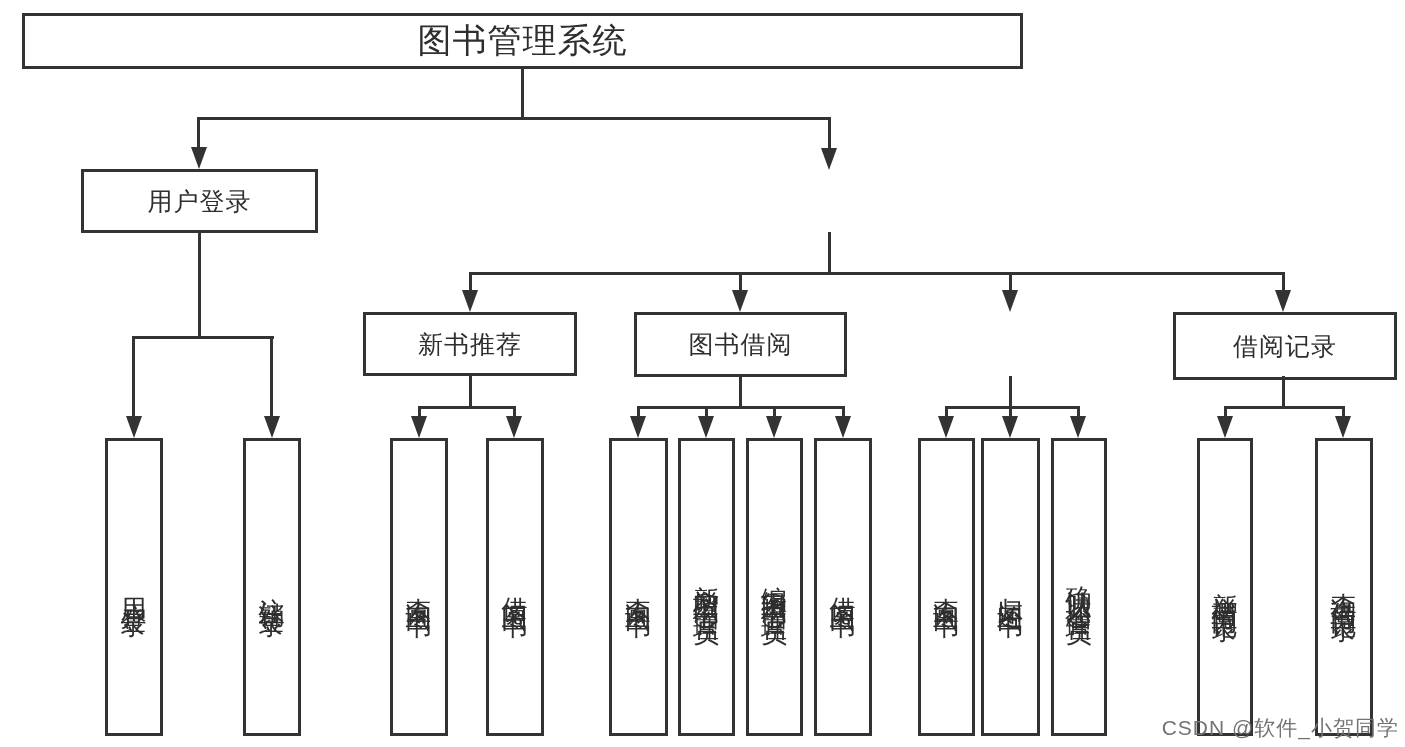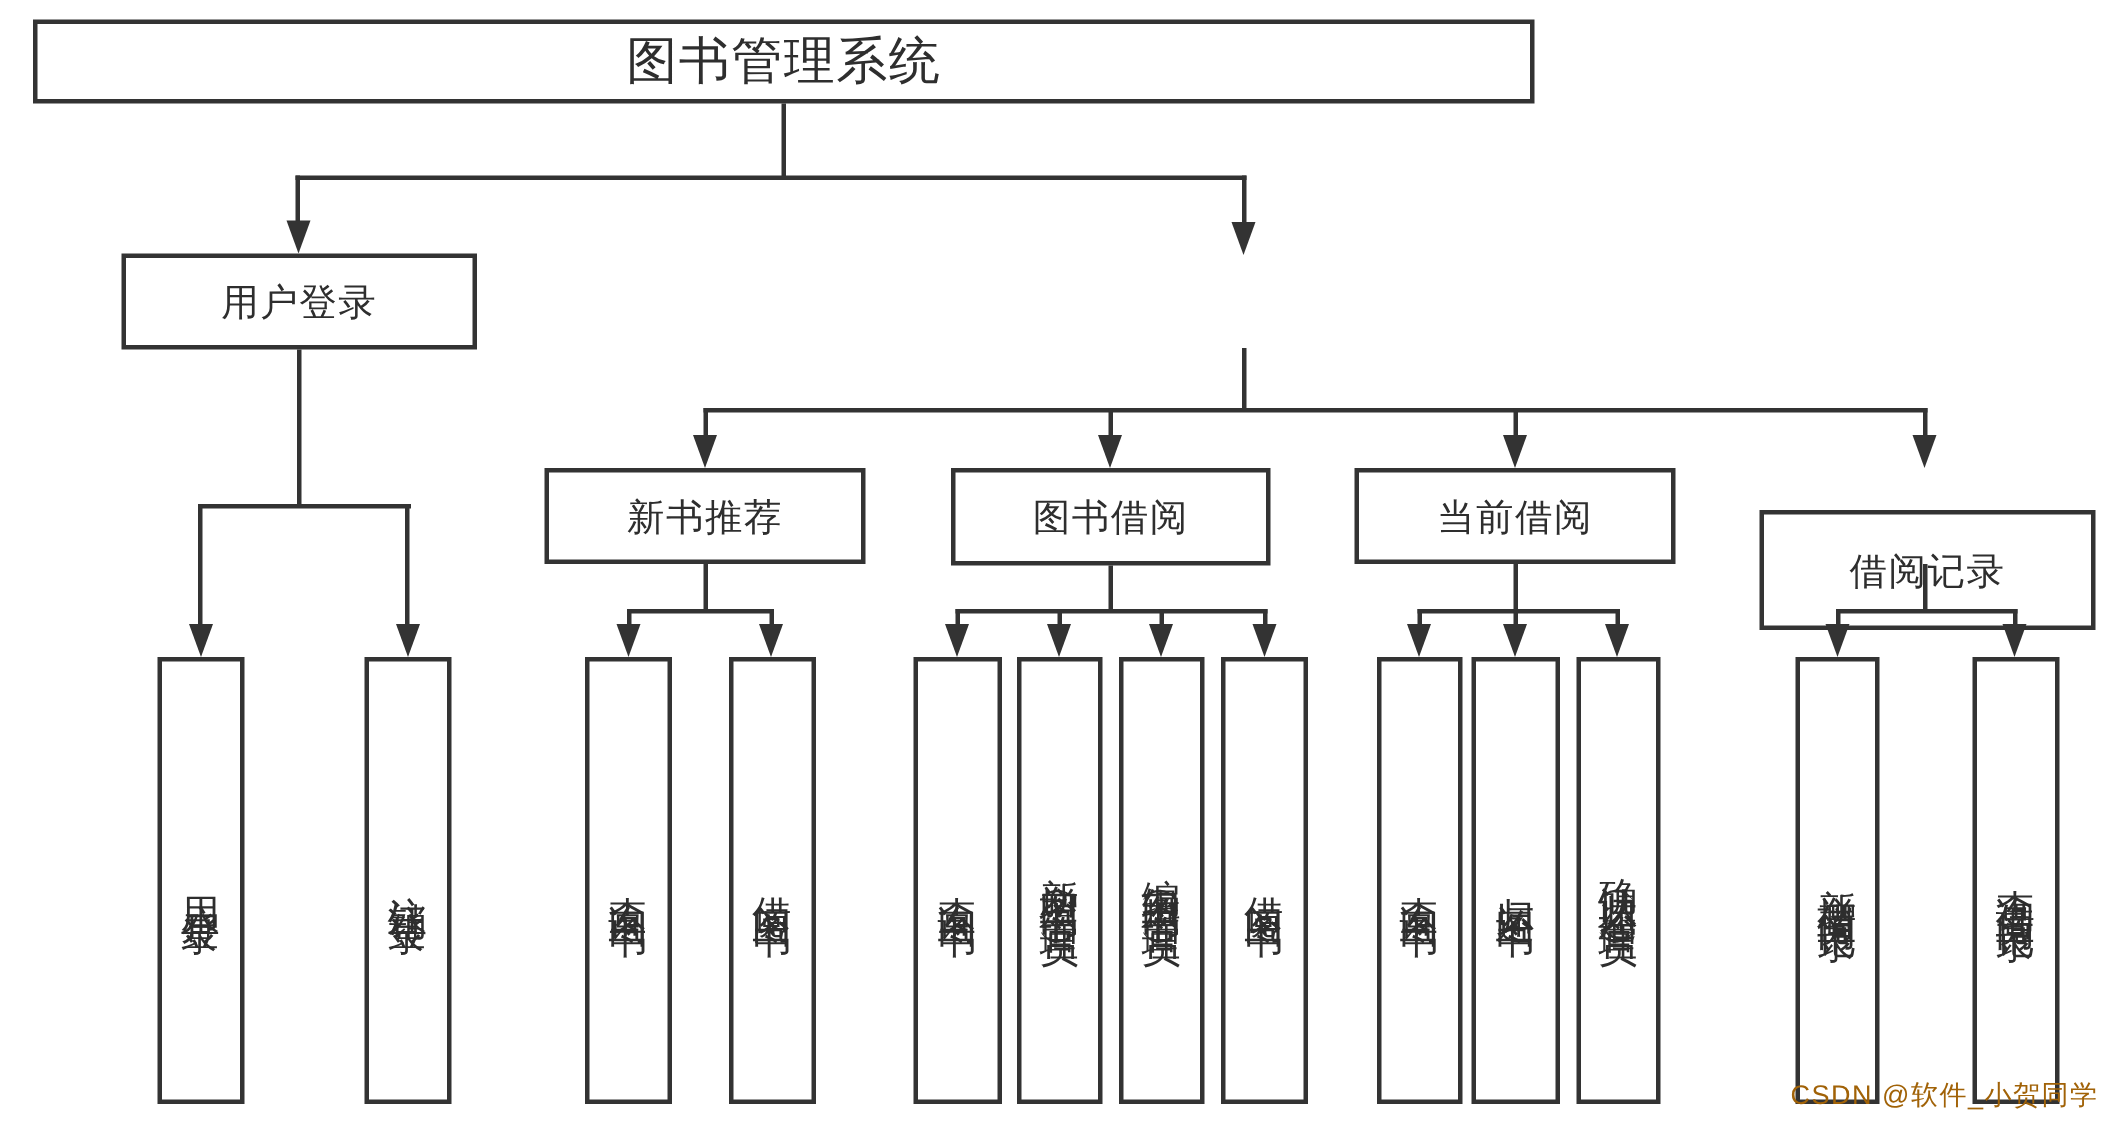--- a/index.html
+++ b/index.html
@@ -22,21 +22,21 @@
     font-size:26px;letter-spacing:5px;line-height:1;color:#2e2e2e;
   }
   .vline,.hline{position:absolute;background:#333333;}
   .arrow{
     position:absolute;width:0;height:0;
     border-left:8px solid transparent;border-right:8px solid transparent;
     border-top:22px solid #333333;
   }
   .watermark{
     position:absolute;right:6px;bottom:5px;z-index:9;
-    font-size:18px;color:#a16207;letter-spacing:1px;white-space:nowrap;
+    font-size:21px;color:#737373;letter-spacing:1px;white-space:nowrap;
   }
 </style>
 </head>
 <body>
 
 <div class="canvas">
 
   <div class="node root" style="left:22px;top:13px;width:1001px;height:56px;">
     <span>图书管理系统</span>
   </div>
@@ -69,24 +69,21 @@
   <div class="arrow" style="left:1002px;top:290px;"></div>
   <div class="vline" style="left:1282px;top:272px;width:3px;height:22px;"></div>
   <div class="arrow" style="left:1275px;top:290px;"></div>
 
   <div class="node" style="left:634px;top:312px;width:213px;height:65px;">
     <span>图书借阅</span>
   </div>
   <div class="node" style="left:363px;top:312px;width:214px;height:64px;">
     <span>新书推荐</span>
   </div>
-  <div class="node" style="left:903px;top:312px;width:214px;height:64px;">
-    <span>当前借阅</span>
-  </div>
-  <div class="node" style="left:1173px;top:312px;width:224px;height:80px;margin-top:28px;">
+  <div class="node" style="left:1173px;top:312px;width:224px;height:68px;">
     <span>借阅记录</span>
   </div>
 
   <div class="vline" style="left:469px;top:376px;width:3px;height:32px;"></div>
   <div class="hline" style="left:418px;top:406px;width:98px;height:3px;"></div>
   <div class="vline" style="left:418px;top:406px;width:3px;height:14px;"></div>
   <div class="arrow" style="left:411px;top:416px;"></div>
   <div class="vline" style="left:513px;top:406px;width:3px;height:14px;"></div>
   <div class="arrow" style="left:506px;top:416px;"></div>
 

